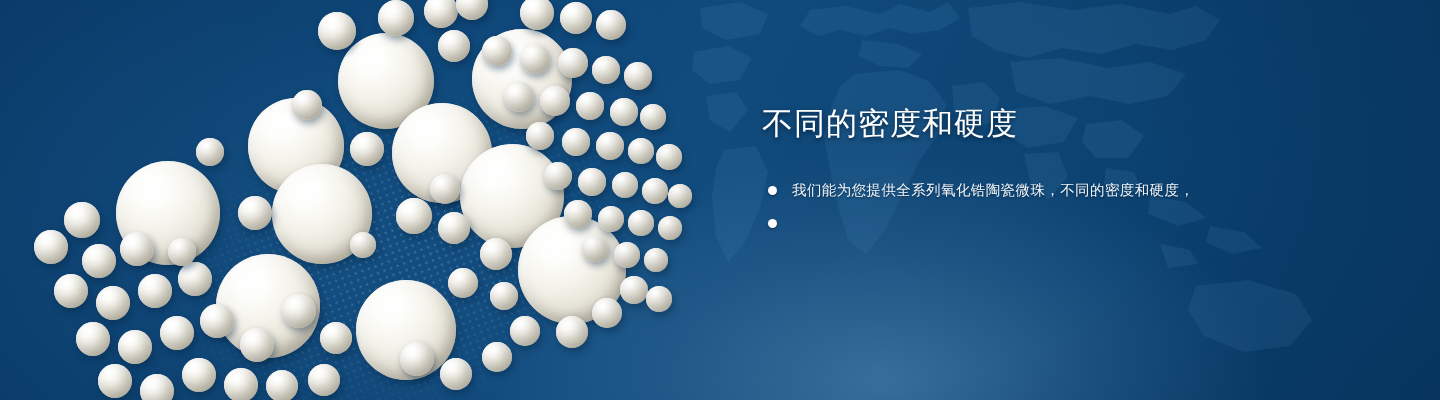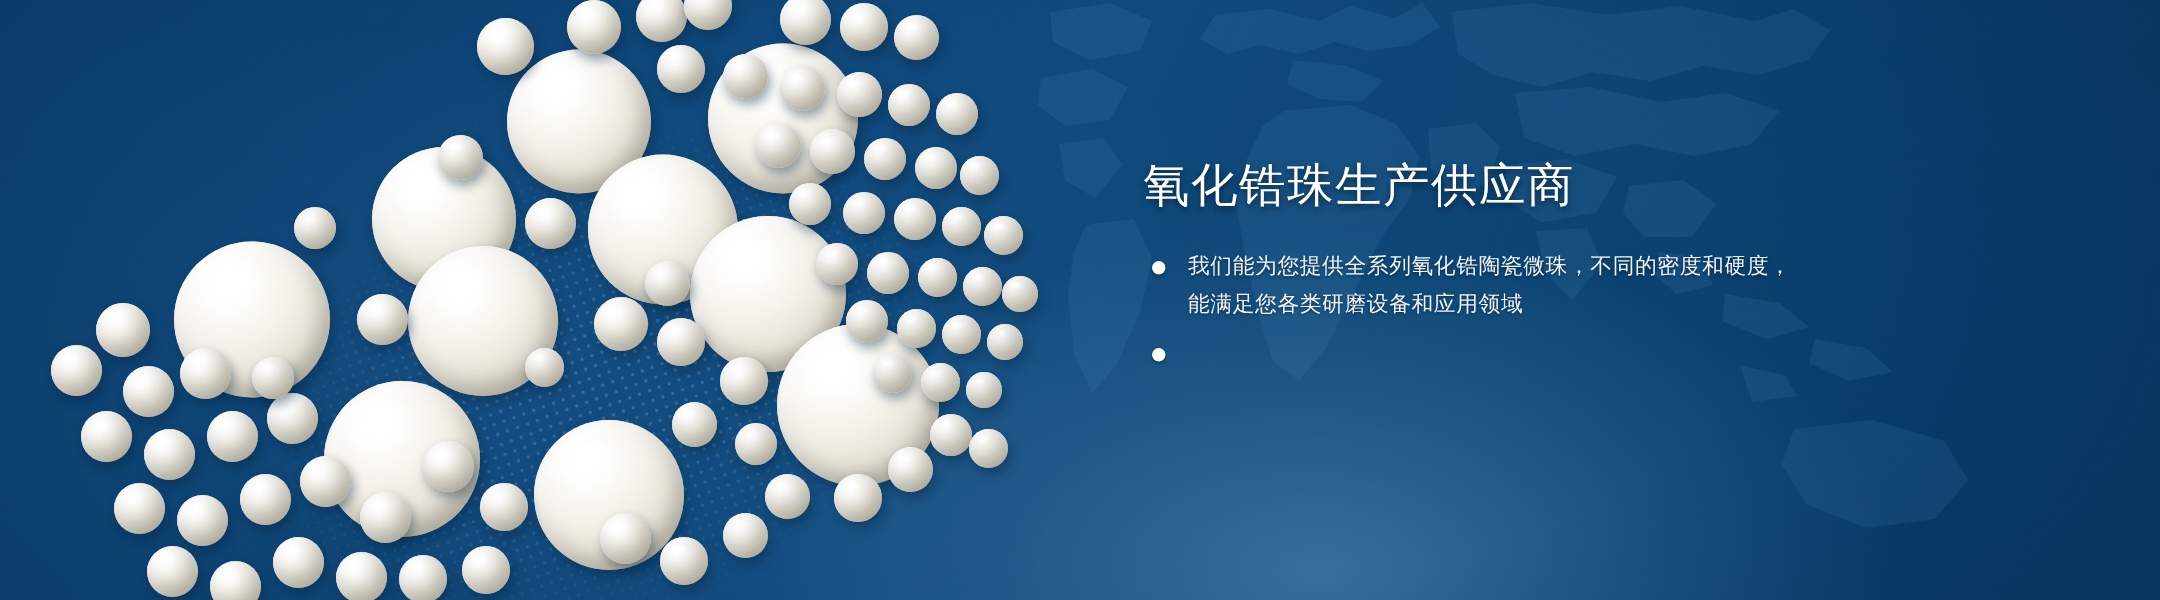--- a/index.html
+++ b/index.html
@@ -79,21 +79,21 @@
   .headline{
     color:#ffffff;
     font-size:31px;
     font-weight:normal;
     letter-spacing:1px;
     line-height:40px;
     text-shadow:0 2px 4px rgba(2,26,48,0.75);
     white-space:nowrap;
   }
   .bullets{
-    margin-top:22px;
+    margin-top:34px;
     list-style:none;
   }
   .bullet{
     position:relative;
     padding-left:30px;
     margin-bottom:8px;
     color:#f2f6fa;
     font-size:14.5px;
     line-height:25px;
     letter-spacing:0.4px;
@@ -236,27 +236,26 @@
         <div class="bead" style="left: 572px; top: 312px; width: 30px; height: 30px;"></div>
         <div class="bead" style="left: 600px; top: 290px; width: 28px; height: 28px;"></div>
         <div class="bead" style="left: 626px; top: 300px; width: 26px; height: 26px;"></div>
         <div class="bead" style="left: 176px; top: 152px; width: 28px; height: 28px;"></div>
         <div class="bead" style="left: 148px; top: 252px; width: 28px; height: 28px;"></div>
         <div class="bead" style="left: 330px; top: 246px; width: 26px; height: 26px;"></div>
       </div>
   </div>
 
   <div class="copy">
-    <div class="headline">氧化锆珠生产供应商</div>
+    <div class="headline">不同的密度和硬度</div>
 
     <ul class="bullets">
       <li class="bullet">
         <span class="dot"></span>
         <span>我们能为您提供全系列氧化锆陶瓷微珠，不同的密度和硬度，</span>
-        <span class="line2">能满足您各类研磨设备和应用领域</span>
       </li>
       <li class="bullet">
         <span class="dot"></span>
       </li>
     </ul>
   </div>
 
 </div>
 
 </body></html>

